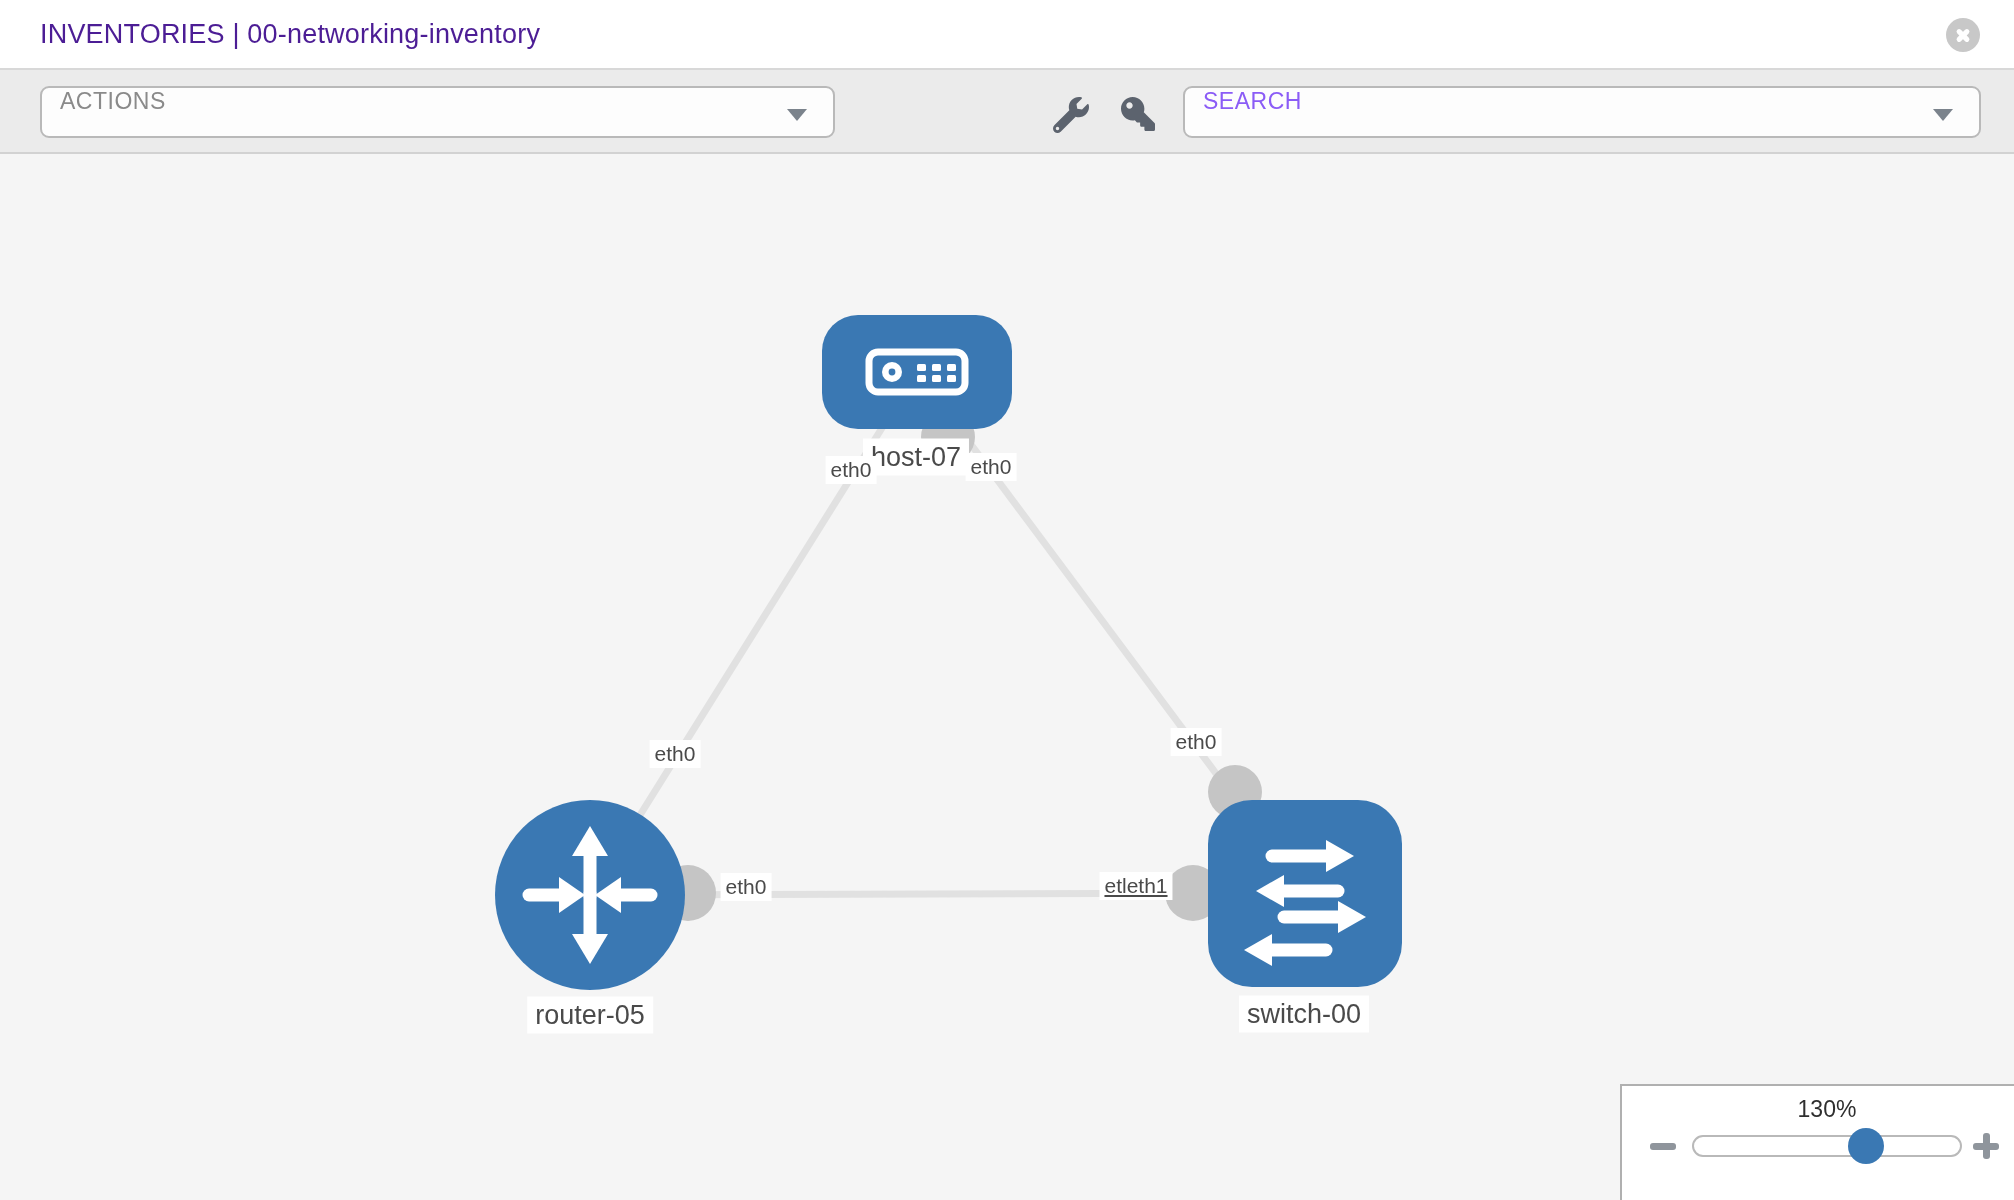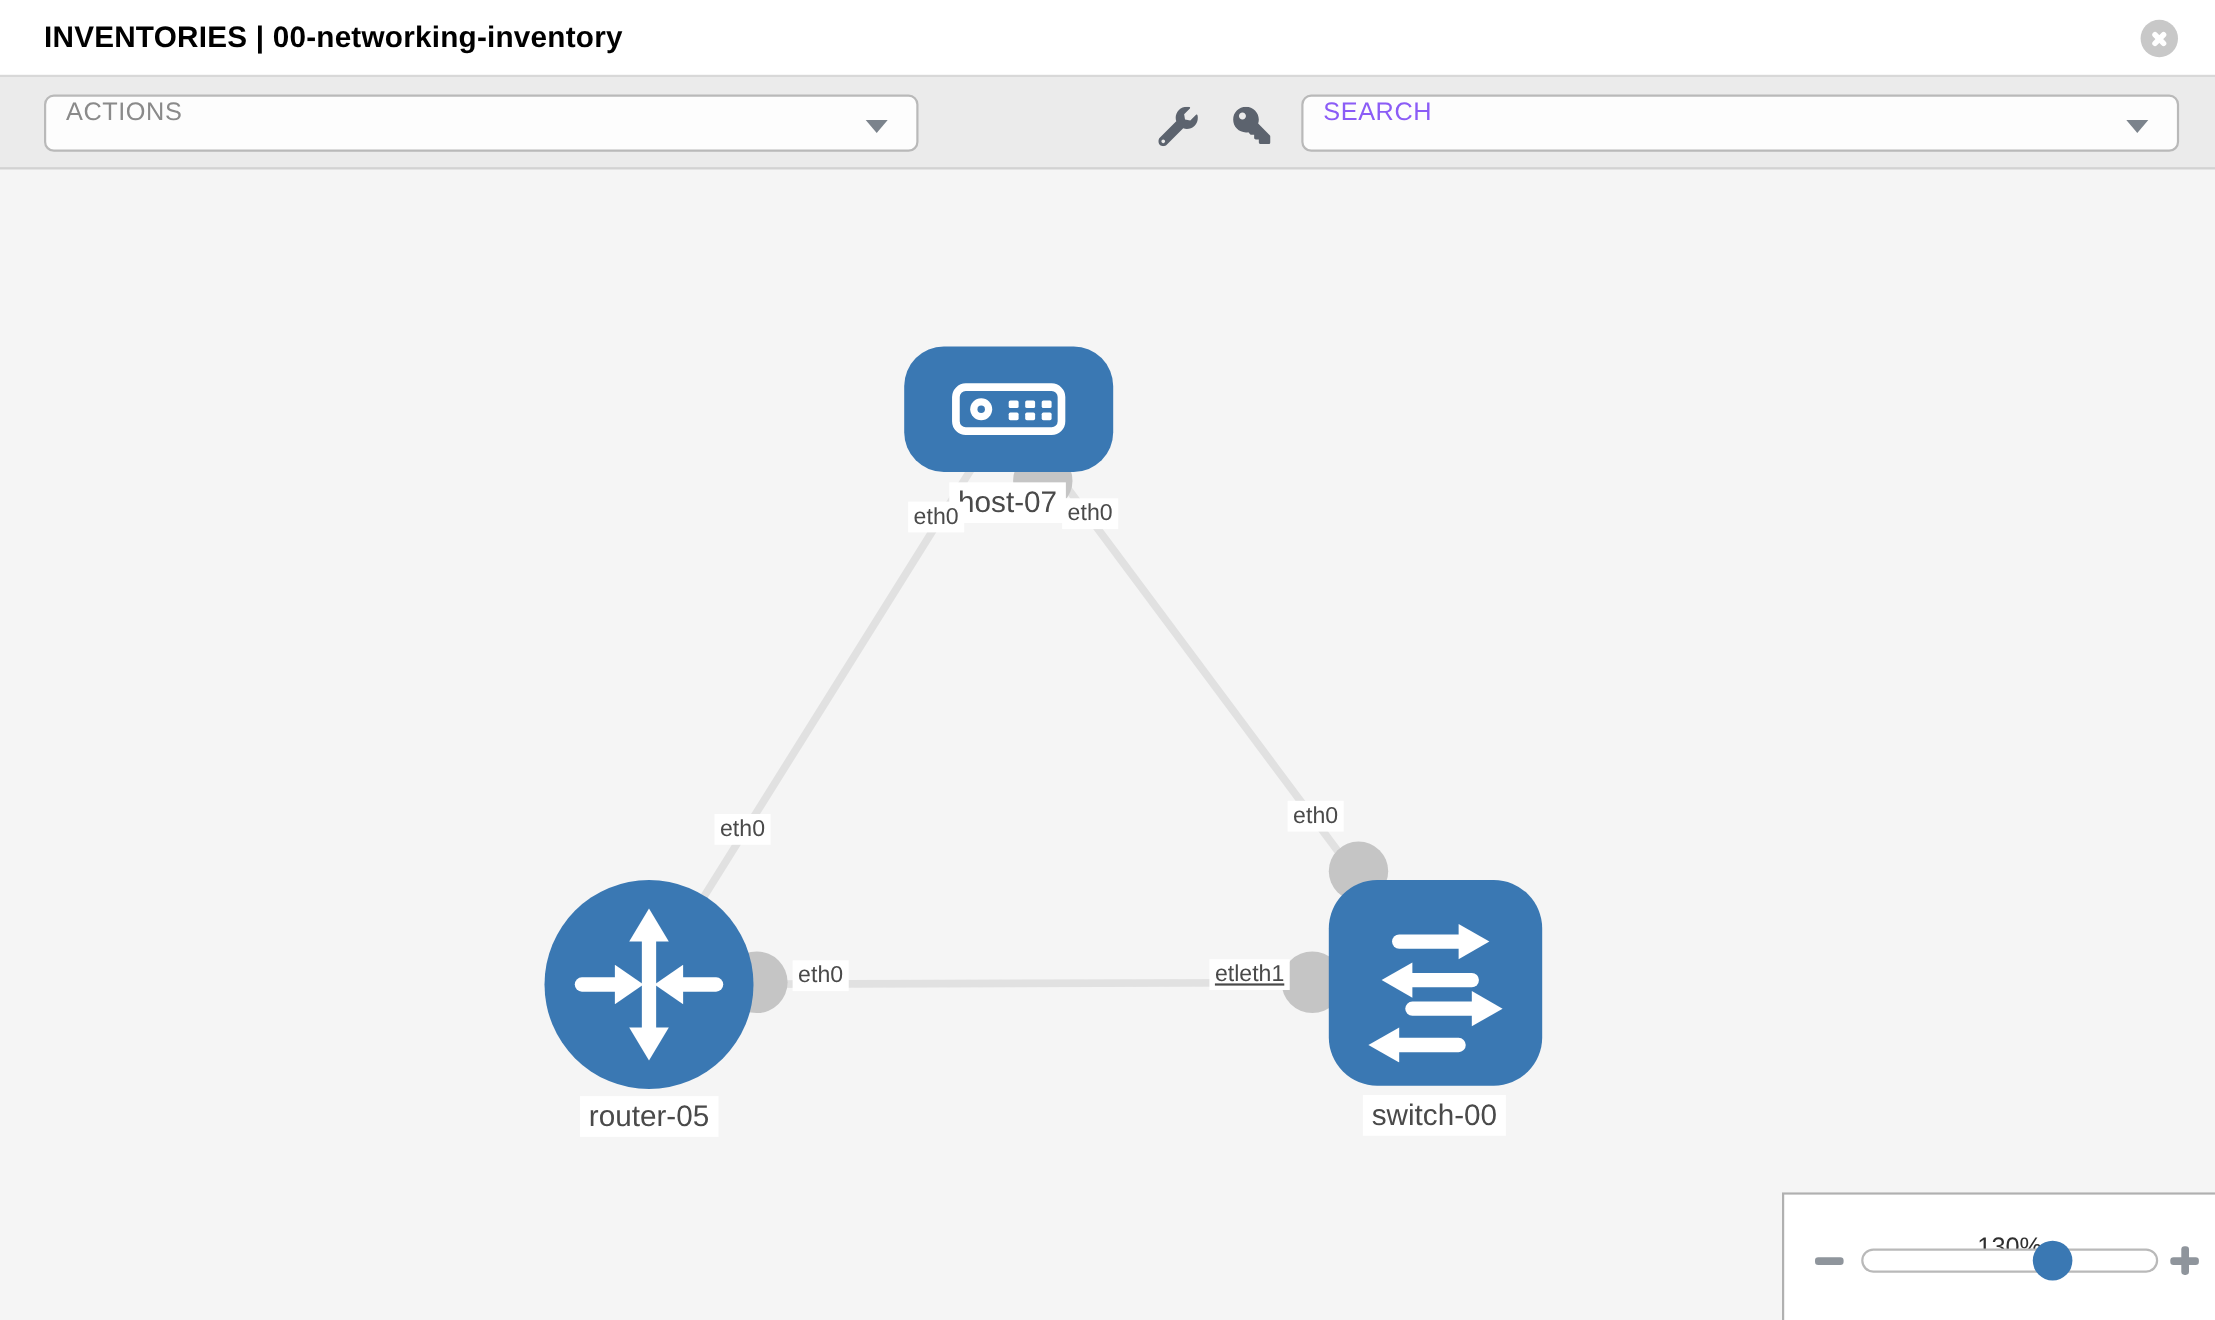--- a/index.html
+++ b/index.html
@@ -8,21 +8,21 @@
     font-family:"Liberation Sans","DejaVu Sans",sans-serif;
     background:#f5f5f5;
   }
   
   .header{
     position:absolute;left:0;top:0;width:2014px;height:70px;
     background:#ffffff;border-bottom:2px solid #d8d8d8;box-sizing:border-box;
   }
   .page-title{
     position:absolute;left:40px;top:0;height:52px;line-height:68px;
-    font-size:27px;font-weight:bold;color:#000000;letter-spacing:.2px;
+    font-size:27px;font-weight:normal;color:#4c1d95;letter-spacing:.2px;
   }
   .close-btn{
     position:absolute;right:34px;top:18px;width:34px;height:34px;border-radius:50%;
     background:#c8c8c8;cursor:pointer;
   }
   .close-btn .bar{
     position:absolute;left:9px;top:15px;width:16px;height:5px;border-radius:3px;background:#ffffff;
   }
   .close-btn .bar.b1{transform:rotate(45deg);}
   .close-btn .bar.b2{transform:rotate(-45deg);}
@@ -67,21 +67,21 @@
   }
   .lbl-name{font-size:27px;padding:3px 8px;}
   .lbl-if{font-size:21px;padding:2px 5px;}
   
   .zoom-panel{
     position:absolute;left:1620px;top:928px;width:400px;height:130px;z-index:5;
     background:#ffffff;border:2px solid #b0b0b0;box-sizing:border-box;
   }
   .zoom-level{
     position:absolute;left:70px;top:10px;width:270px;text-align:center;
-    font-size:23px;color:#2f2f2f;margin-top:24px;
+    font-size:23px;color:#2f2f2f;
   }
   .zoom-minus,.zoom-plus{position:absolute;top:47px;width:26px;height:26px;cursor:pointer;}
   .zoom-minus{left:28px;}
   .zoom-plus{left:351px;}
   .zoom-minus::before{
     content:"";position:absolute;left:0;top:10px;width:26px;height:7px;border-radius:3px;background:#8f959c;
   }
   .zoom-plus::before{
     content:"";position:absolute;left:0;top:10px;width:26px;height:7px;border-radius:3px;background:#8f959c;
   }

